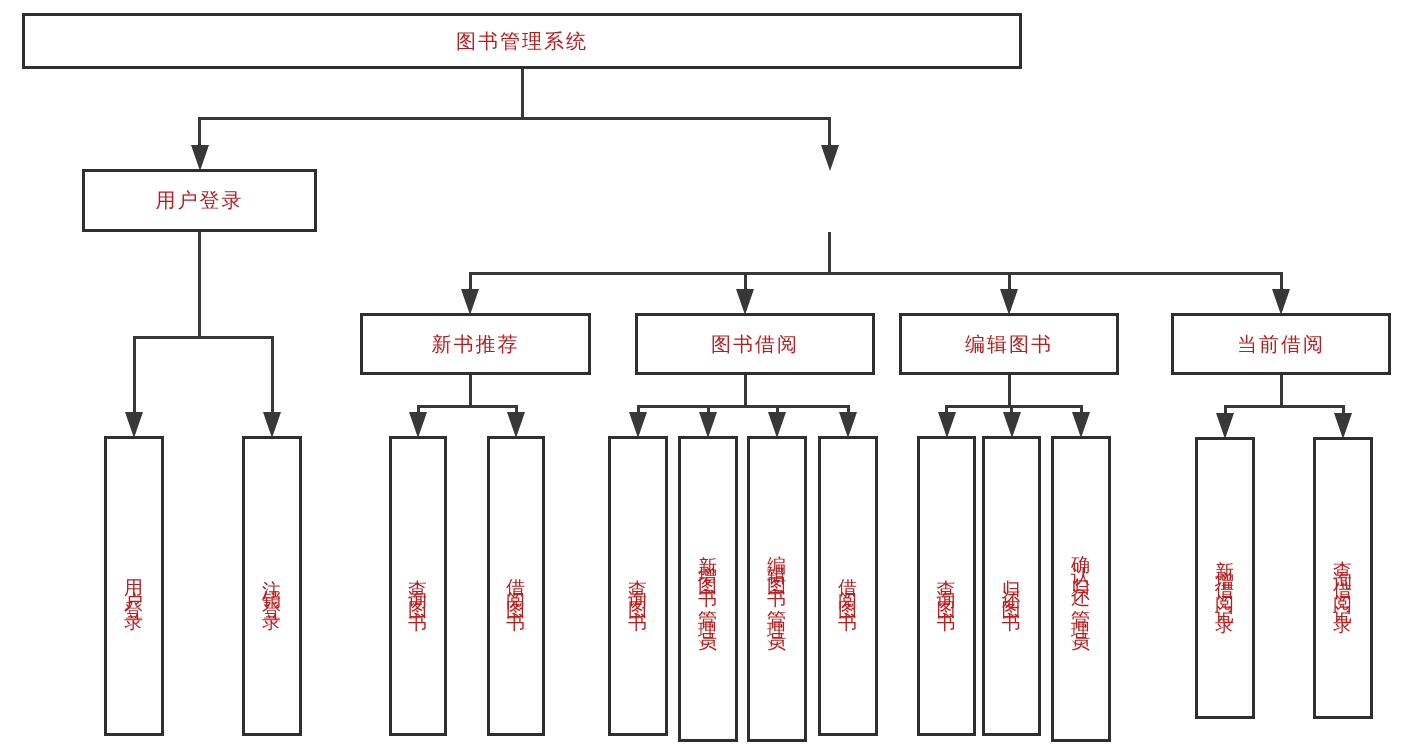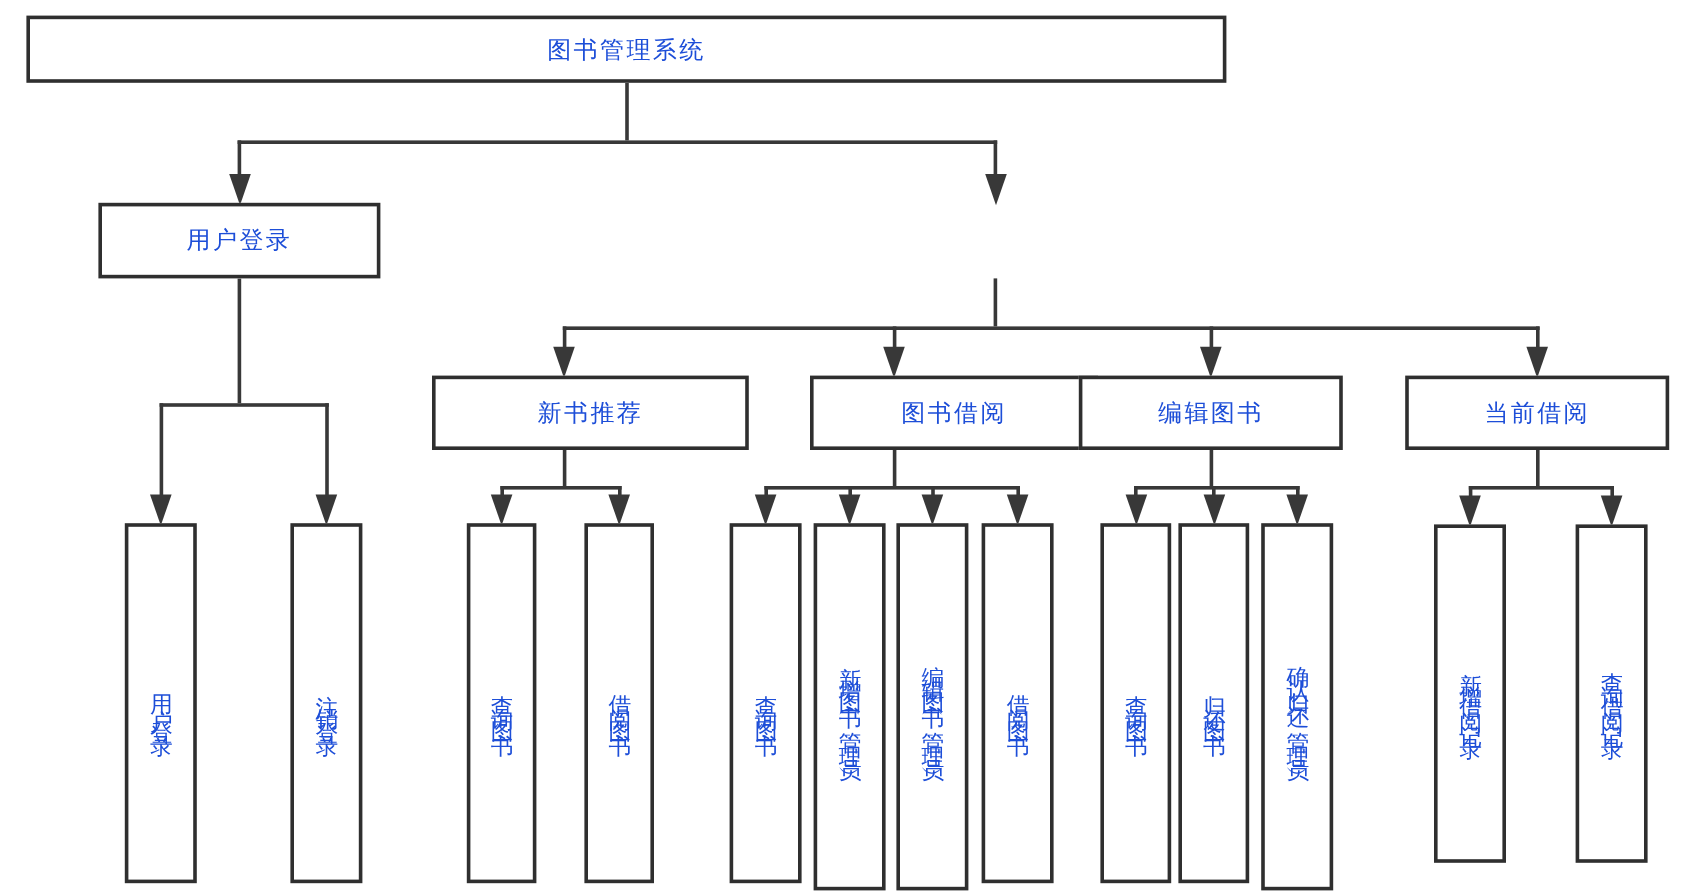--- a/index.html
+++ b/index.html
@@ -16,21 +16,21 @@
     font-family: "DejaVu Sans", sans-serif;
   }
   .node {
     position: absolute;
     box-sizing: border-box;
     background: #ffffff;
     border: 3px solid #2f2f2f;
     display: flex;
     align-items: center;
     justify-content: center;
-    color: #1d4ed8;
+    color: #b91c1c;
     z-index: 2;
   }
   .node.horizontal {
     font-size: 20px;
     letter-spacing: 2px;
     white-space: nowrap;
   }
   .node.vertical span {
     writing-mode: vertical-rl;
     text-orientation: mixed;
@@ -67,24 +67,24 @@
 </head>
 <body>
 
 <div class="canvas">
 <div class="node horizontal" style="left: 22px; top: 13px; width: 1000px; height: 56px;">
       <span>图书管理系统</span>
     </div>
     <div class="node horizontal" style="left: 82px; top: 169px; width: 235px; height: 63px;">
       <span>用户登录</span>
     </div>
-    <div class="node horizontal" style="left: 360px; top: 313px; width: 264px; height: 62px;">
+    <div class="node horizontal" style="left: 360px; top: 313px; width: 231px; height: 62px;">
       <span>新书推荐</span>
     </div>
-    <div class="node horizontal" style="left: 635px; top: 313px; width: 240px; height: 62px; margin-left: 40px;">
+    <div class="node horizontal" style="left: 635px; top: 313px; width: 240px; height: 62px;">
       <span>图书借阅</span>
     </div>
     <div class="node horizontal" style="left: 899px; top: 313px; width: 220px; height: 62px;">
       <span>编辑图书</span>
     </div>
     <div class="node horizontal" style="left: 1171px; top: 313px; width: 220px; height: 62px;">
       <span>当前借阅</span>
     </div>
     <div class="node vertical" style="left: 104px; top: 436px; width: 60px; height: 300px;">
       <span>用户登录</span>

